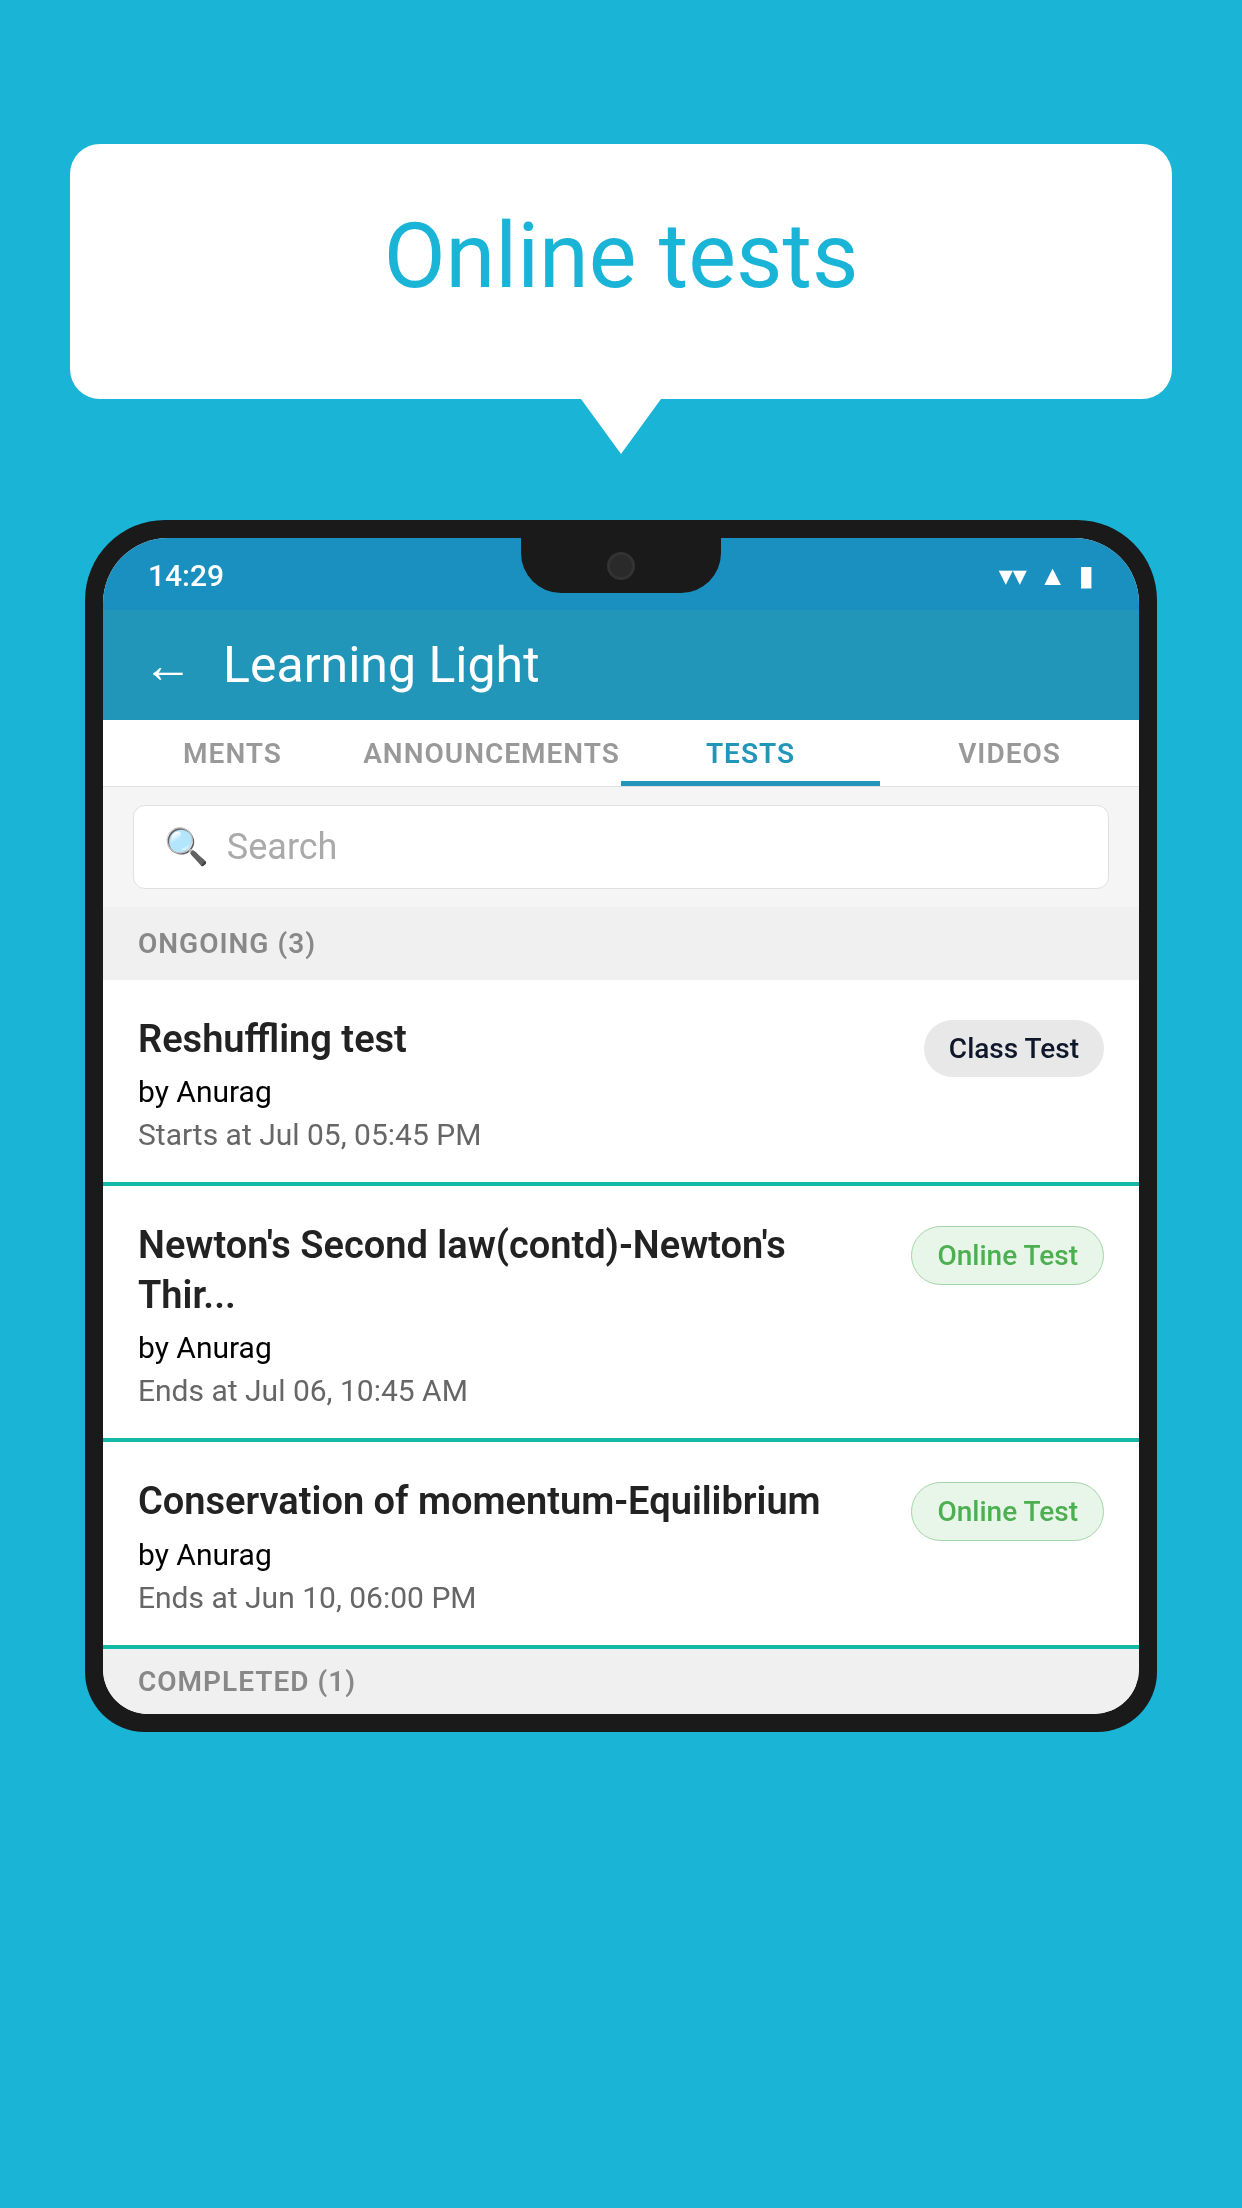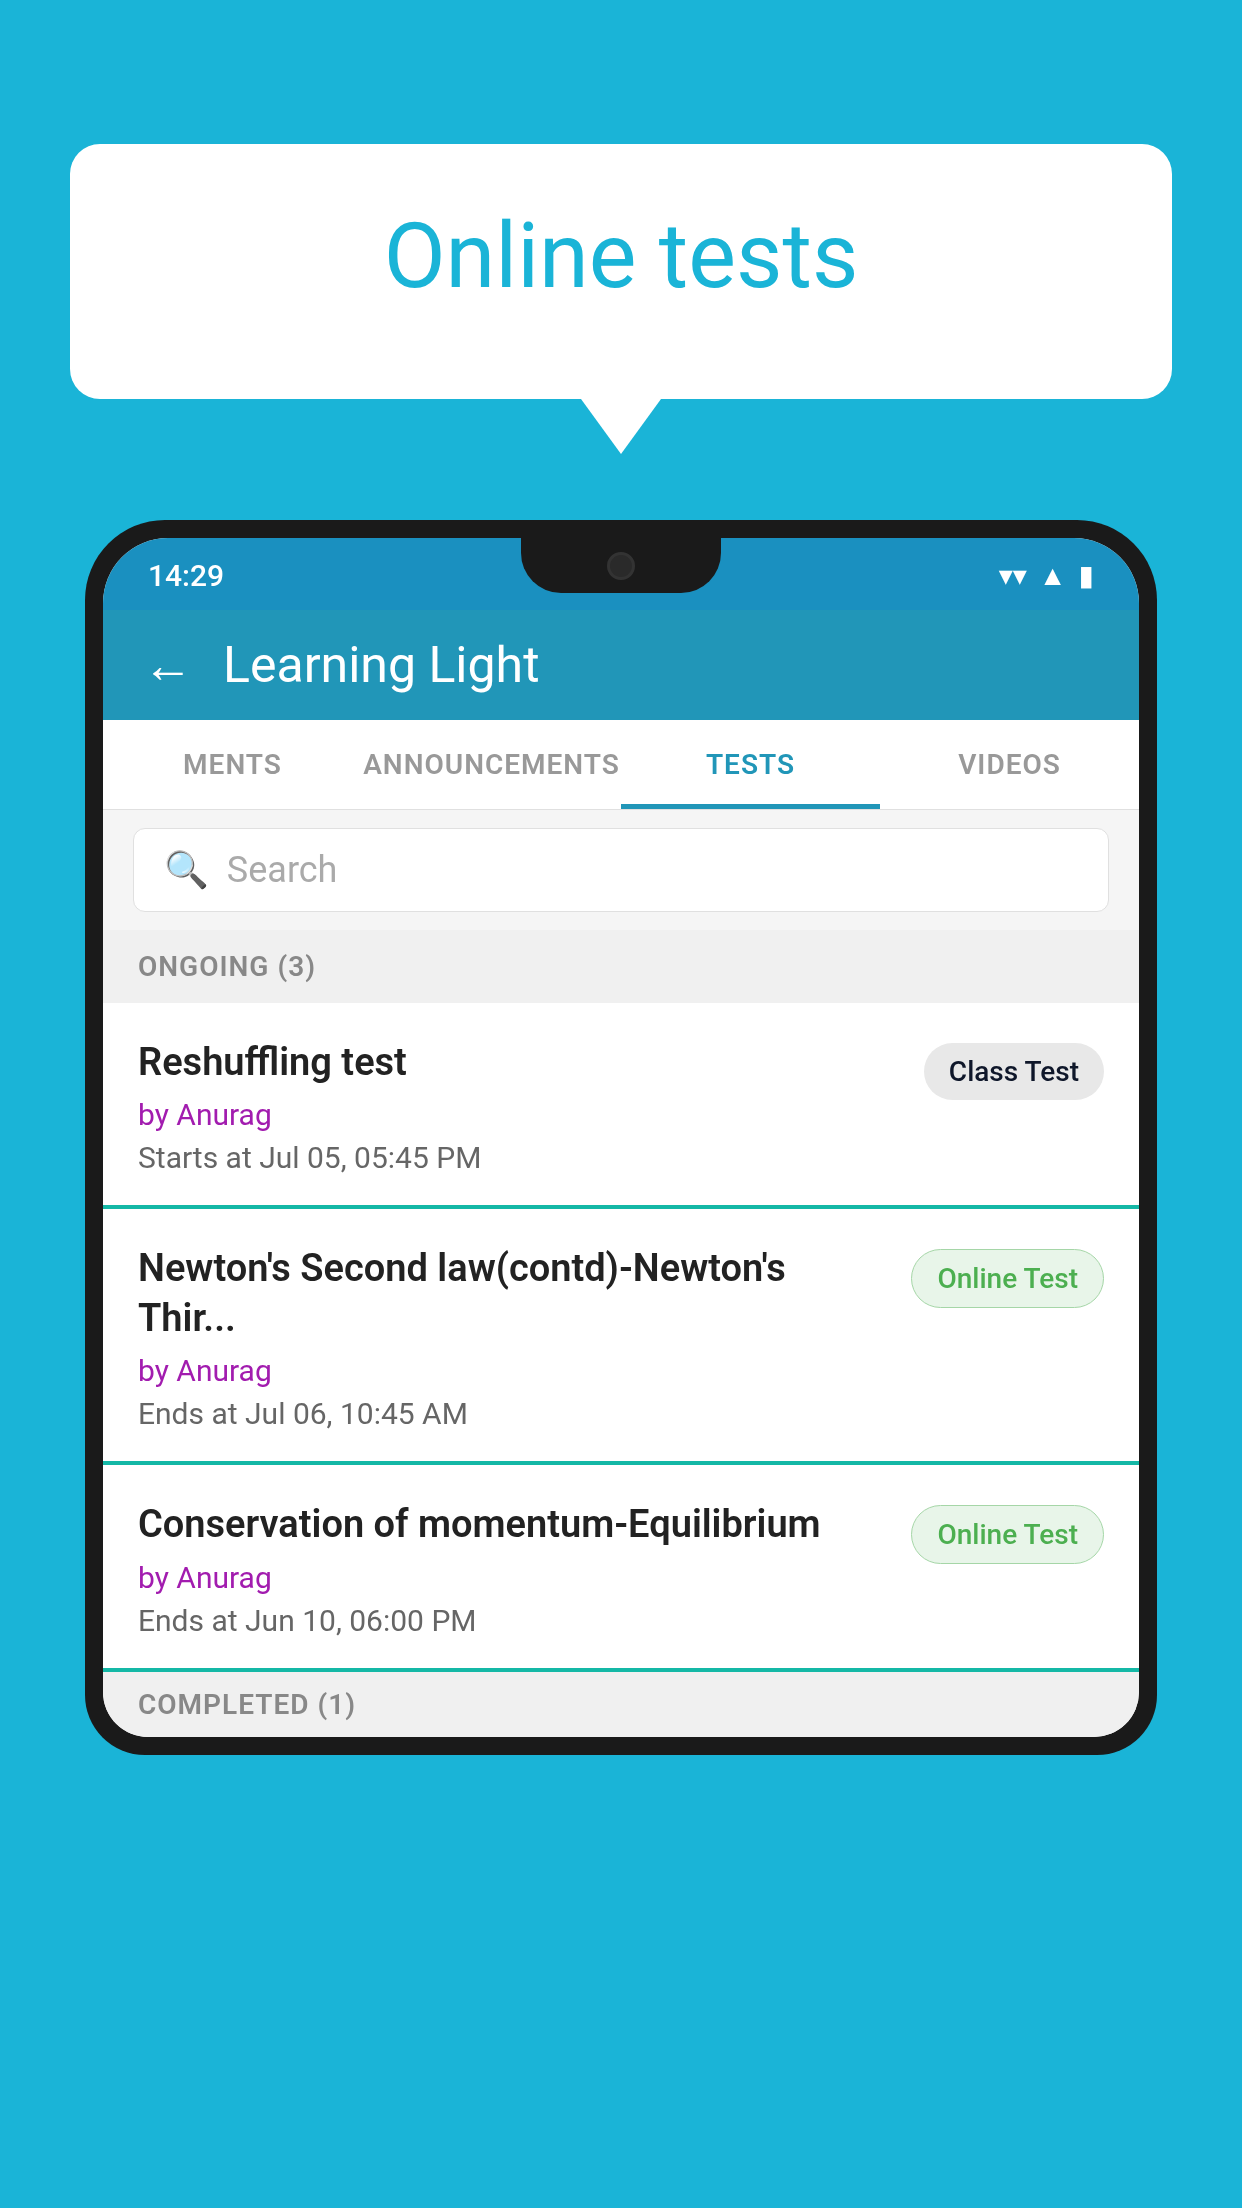--- a/index.html
+++ b/index.html
@@ -132,21 +132,21 @@
       color: white;
       font-size: 50px;
       font-weight: 400;
     }
 
     
     .tabs-bar {
       background: white;
       display: flex;
       border-bottom: 1px solid #e0e0e0;
-      height: 90px;
+      height: 67px;
       text-align: center;
     }
     .tab {
       flex: 1;
       display: flex;
       align-items: center;
       justify-content: center;
       font-size: 28px;
       color: #999;
       font-weight: 600;
@@ -219,21 +219,21 @@
     }
     .test-name {
       font-size: 38px;
       color: #222;
       font-weight: 600;
       margin-bottom: 10px;
       line-height: 1.3;
     }
     .test-author {
       font-size: 30px;
-      color: #a21caf;
+      color: #000000;
       margin-bottom: 8px;
     }
     .test-time {
       font-size: 30px;
       color: #666;
     }
     .test-badge {
       border-radius: 50px;
       padding: 12px 25px;
       font-size: 28px;

